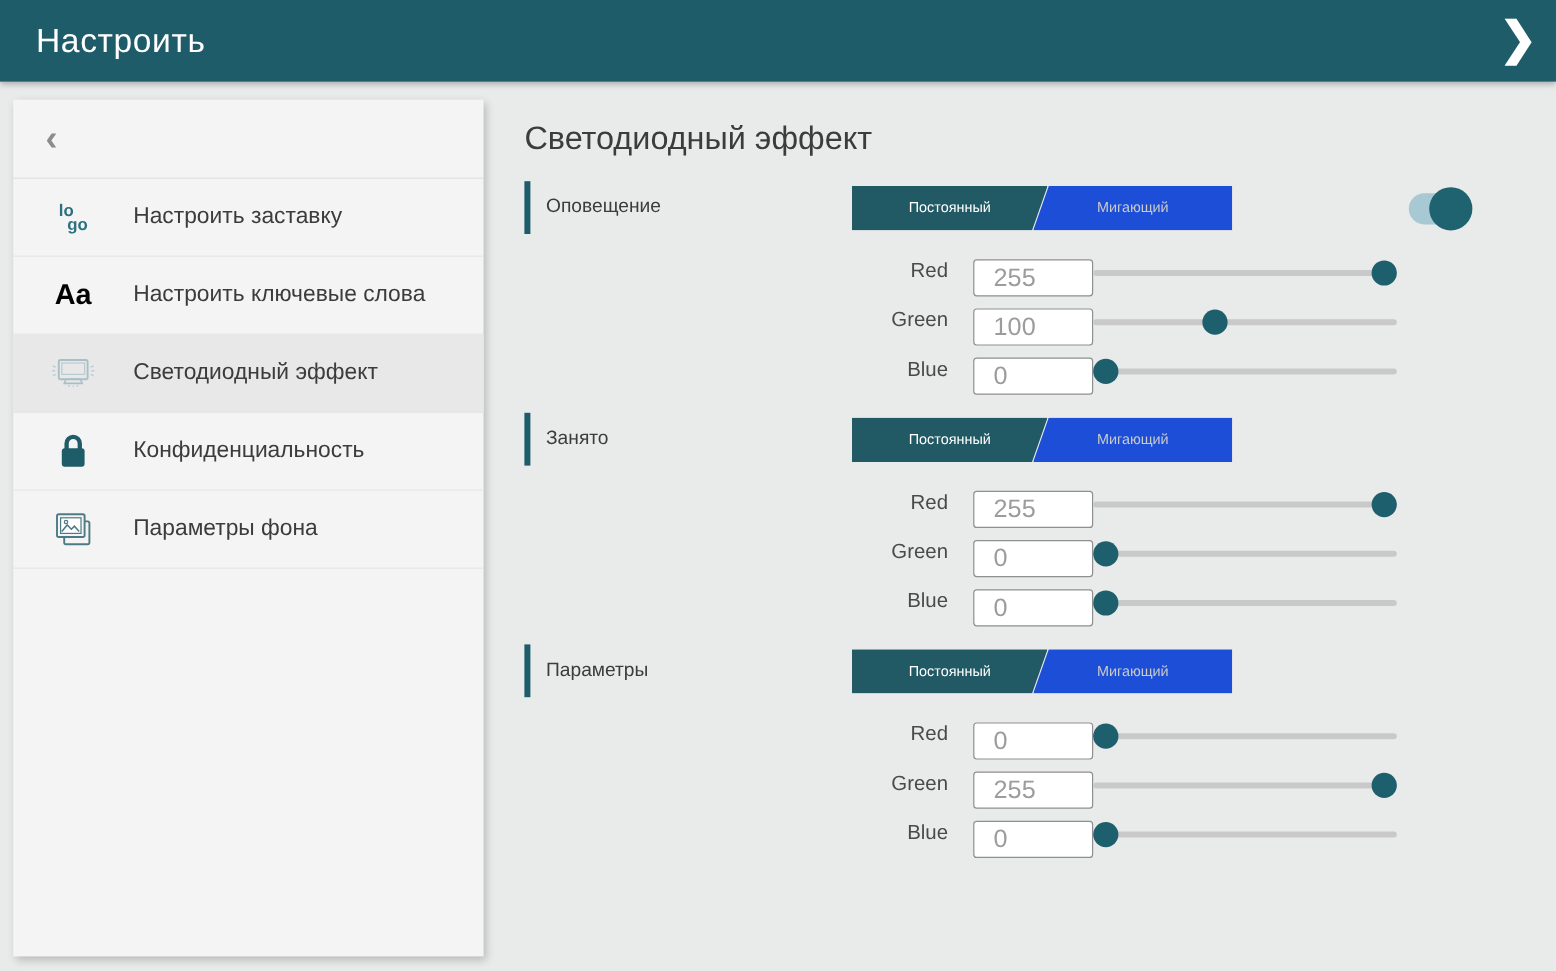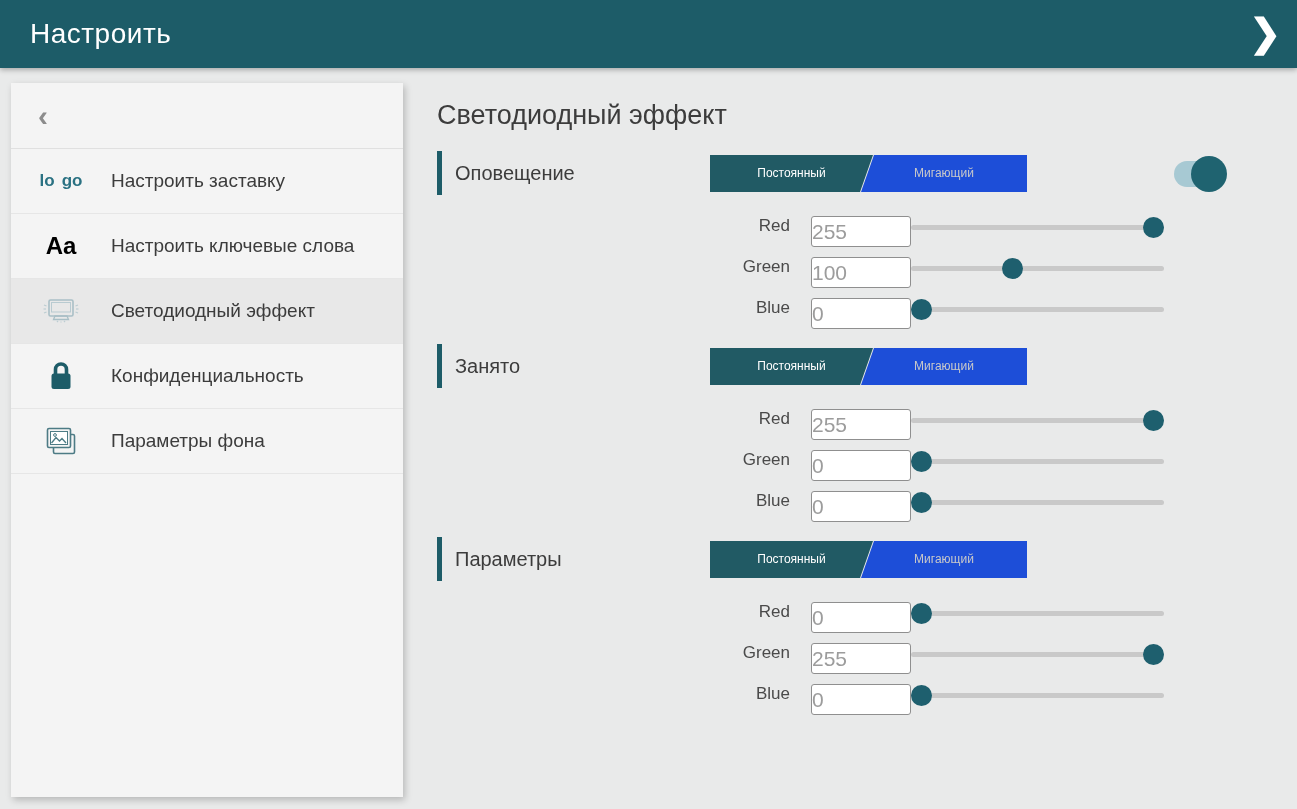--- a/index.html
+++ b/index.html
@@ -49,32 +49,32 @@
     display: flex; align-items: center;
     min-height: 65px;
     padding: 8px 20px 8px 27px;
     border-bottom: 1px solid #e6e6e6;
     cursor: pointer;
   }
   .sidebar-item.selected { background: #e8e8e8; }
   .item-icon { width: 46px; flex: none; display: flex; justify-content: center; align-items: center; }
   .item-label { font-size: 19px; color: #3c3c3c; margin-left: 27px; line-height: 1.35; }
 
-  .icon-logo { display: flex; flex-direction: row; color: #2a7182; font-weight: bold; font-size: 17px; line-height: 12px; }
+  .icon-logo { display: flex; flex-direction: column; color: #2a7182; font-weight: bold; font-size: 14px; line-height: 12px; }
   .icon-logo .g2 { margin-left: 7px; }
   .icon-aa { color: #000000; font-weight: bold; font-size: 24px; }
 
   
   .main { position: absolute; left: 437px; top: 98px; width: 800px; }
   .content-title { font-size: 27px; color: #3c3c3c; margin: 0 0 17px 0; font-weight: 400; line-height: 35px; }
 
   .section { margin-bottom: 13px; }
   .section-head { position: relative; height: 46px; display: flex; align-items: center; margin-bottom: 20px; }
   .accent-bar { width: 5px; height: 44px; background: #1d5c68; margin-right: 13px; flex: none; }
-  .section-label { font-size: 20px; color: #3c3c3c; }
+  .section-label { font-size: 16px; color: #3c3c3c; }
 
   .mode-toggle { position: absolute; left: 273px; top: 5px; display: flex; height: 37px; }
   .mode-btn { line-height: 37px; text-align: center; font-size: 12px; cursor: pointer; }
   .mode-solid {
     width: 163px;
     background: #215a64; color: #ffffff;
     clip-path: polygon(0 0, 100% 0, calc(100% - 13px) 100%, 0 100%);
   }
   .mode-blink {
     width: 166px; margin-left: -12px;
@@ -92,21 +92,21 @@
     width: 36px; height: 36px; border-radius: 50%;
     background: #1f6370;
   }
 
   .rgb-row { display: flex; height: 32px; margin-bottom: 9px; }
   .rgb-label { width: 353px; text-align: right; font-size: 17px; color: #4a4a4a; flex: none; }
   .rgb-input {
     margin-left: 21px; width: 100px; height: 31px;
     border: 1px solid #8f8f8f; border-radius: 3px;
     background: #ffffff; color: #9c9c9c;
-    font-size: 21px; padding: 2px 0;
+    font-size: 21px; padding: 2px 16px;
     font-family: "Liberation Sans", sans-serif;
     flex: none;
   }
   .rgb-slider { margin-left: 22px; width: 253px; flex: none; }
 
   input[type=range] {
     -webkit-appearance: none; appearance: none;
     width: 253px; height: 22px; background: transparent; margin: 0; cursor: pointer;
   }
   input[type=range]::-webkit-slider-runnable-track { height: 5px; background: #c9c9c9; border-radius: 3px; }

